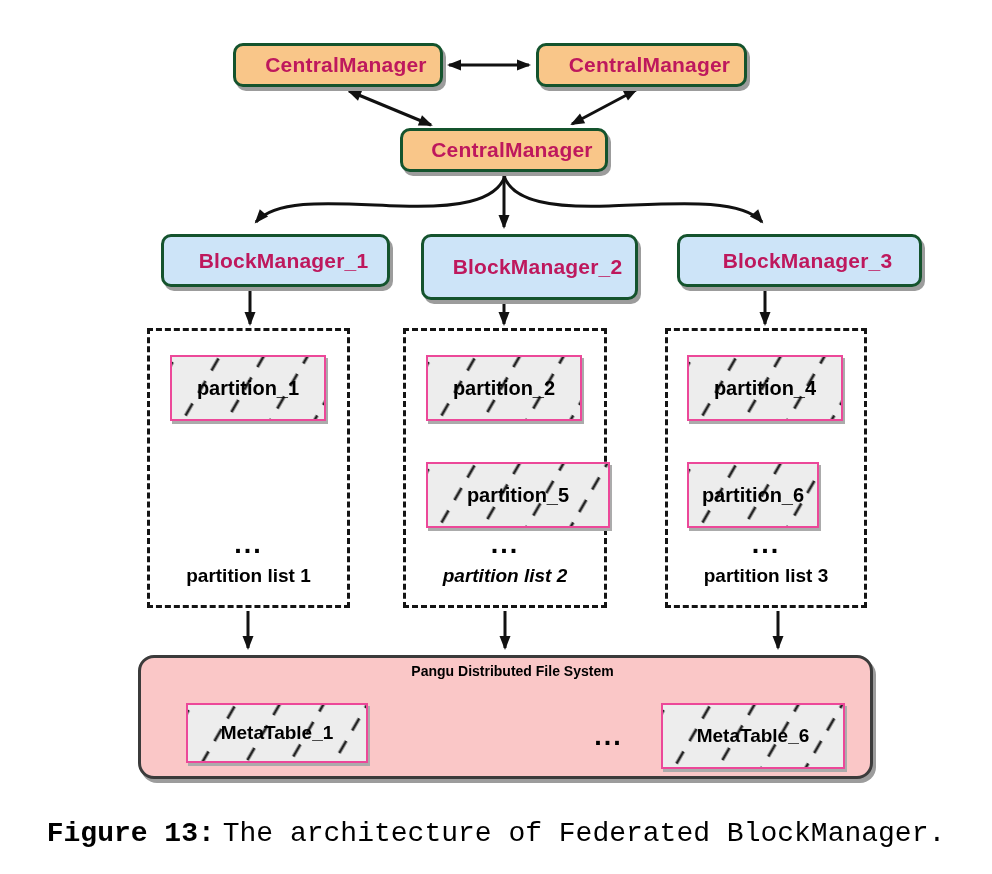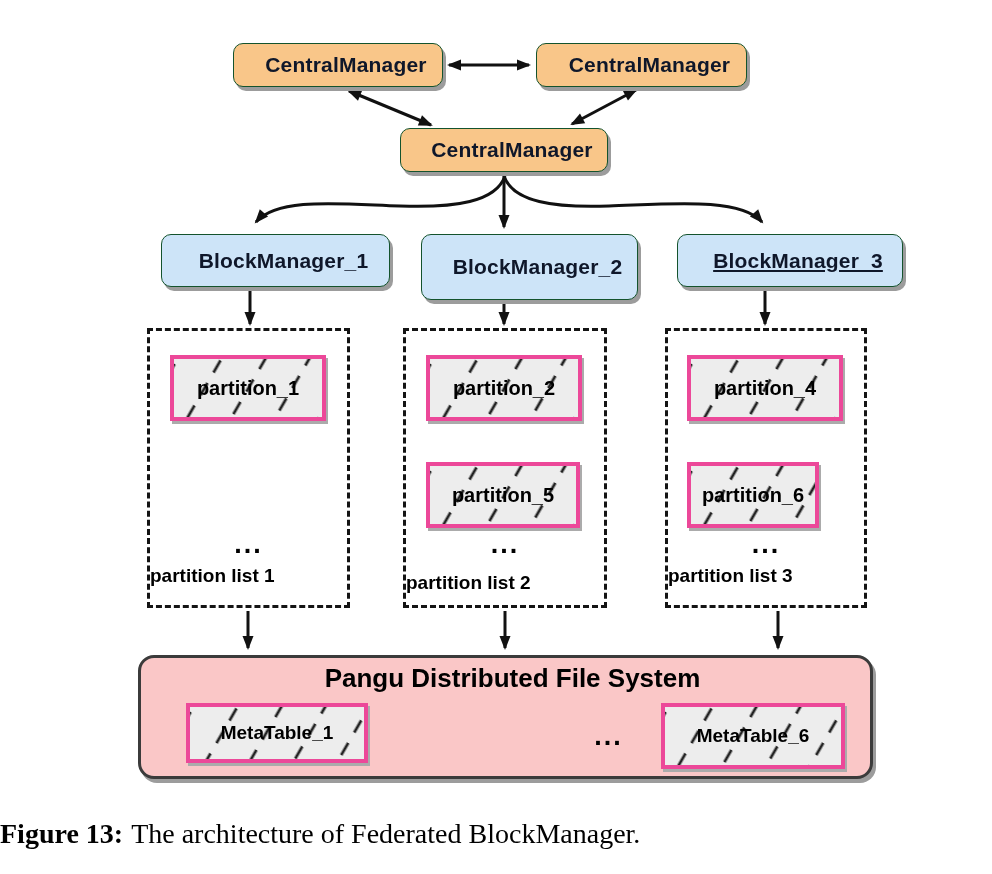--- a/index.html
+++ b/index.html
@@ -1,39 +1,39 @@
 <!DOCTYPE html>
 <html><head>
 <meta charset="utf-8">
 <style>
   html,body{margin:0;padding:0;background:#ffffff;}
   .canvas{position:relative;width:992px;height:874px;background:#ffffff;overflow:hidden;
           font-family:"Liberation Sans",sans-serif;}
   svg.connectors{position:absolute;left:0;top:0;width:992px;height:874px;pointer-events:none;}
-  .node{position:absolute;box-sizing:border-box;border:1px solid #14532d;border-radius:10px;
-        display:flex;align-items:center;justify-content:center;color:#0f172a;
+  .node{position:absolute;box-sizing:border-box;border:3px solid #14532d;border-radius:10px;
+        display:flex;align-items:center;justify-content:center;color:#be185d;
         font-weight:bold;font-size:21px;letter-spacing:0.2px;padding-left:16px;}
   .cm{background:#F9C689;box-shadow:3px 4px 0 #9c9c9c;}
   .bm{background:#CDE4F8;box-shadow:3px 4px 0 #9c9c9c;margin-left:25px;}
   .plist{position:absolute;box-sizing:border-box;border:3px dashed #141414;background:#ffffff;}
-  .hatch-box{position:absolute;box-sizing:border-box;background:#EDEDED;border:4px solid #ec4899;
+  .hatch-box{position:absolute;box-sizing:border-box;background:#EDEDED;border:2px solid #ec4899;
              box-shadow:2px 3px 0 #ababab;overflow:hidden;}
   .hatch-box svg{position:absolute;left:0;top:0;width:100%;height:100%;}
   .hatch-label{position:absolute;left:0;top:0;right:0;bottom:0;display:flex;align-items:center;
                justify-content:center;font-weight:bold;font-size:20px;color:#000;}
   .mt-label{font-size:19px;}
   .ellipsis{position:absolute;text-align:center;font-weight:bold;font-size:27px;color:#000;
             letter-spacing:2px;line-height:20px;}
-  .plist-label{position:absolute;left:0;right:0;font-weight:bold;font-size:19px;color:#000;}
+  .plist-label{position:absolute;left:0;right:0;text-align:center;font-weight:bold;font-size:19px;color:#000;}
   .pangu{position:absolute;box-sizing:border-box;background:#FAC7C7;border:3px solid #3b3b3b;
          border-radius:16px;box-shadow:3px 4px 0 #9c9c9c;}
   .pangu-title{position:absolute;left:0;right:30px;top:5px;text-align:center;font-weight:bold;
-               font-size:26px;color:#000;padding-left:44px;}
-  .caption{position:absolute;left:0;top:818px;width:992px;
-           font-family:Liberation Serif, serif;font-size:28px;color:#000;}
+               font-size:14px;color:#000;padding-left:44px;}
+  .caption{position:absolute;left:0;top:818px;width:992px;text-align:center;
+           font-family:Liberation Mono, monospace;font-size:28px;color:#000;}
   .caption .cap-prefix{font-weight:bold;}
   .caption .cap-text{margin-left:8px;}
 </style>
 </head>
 <body>
 
 <div class="canvas">
 
   <svg width="0" height="0" style="position:absolute" aria-hidden="true">
     <defs>
@@ -74,21 +74,21 @@
   <div class="node cm" style="left:400px;top:128px;width:208px;height:44px;">
     <span>CentralManager</span>
   </div>
 
   <div class="node bm" style="left:136px;top:234px;width:229px;height:53px;">
     <span>BlockManager_1</span>
   </div>
   <div class="node bm" style="left:396px;top:234px;width:217px;height:66px;">
     <span>BlockManager_2</span>
   </div>
-  <div class="node bm" style="left:652px;top:234px;width:226px;height:53px;text-decoration:underline;">
+  <div class="node bm" style="left:652px;top:234px;width:245px;height:53px;">
     <span>BlockManager_3</span>
   </div>
 
   <div class="plist" style="left:147px;top:328px;width:203px;height:280px;">
     <div class="hatch-box" style="left:20px;top:24px;width:156px;height:66px;">
       <svg preserveAspectRatio="none">
           <rect width="100%" height="100%" fill="url(#hatchPat)"></rect>
         </svg>
       <span class="hatch-label">partition_1</span>
     </div>
@@ -96,28 +96,28 @@
     <div class="plist-label" style="top:234px;">partition list 1</div>
   </div>
 
   <div class="plist" style="left:403px;top:328px;width:204px;height:280px;">
     <div class="hatch-box" style="left:20px;top:24px;width:156px;height:66px;">
       <svg preserveAspectRatio="none">
           <rect width="100%" height="100%" fill="url(#hatchPat)"></rect>
         </svg>
       <span class="hatch-label">partition_2</span>
     </div>
-    <div class="hatch-box" style="left:20px;top:131px;width:154px;height:66px;">
+    <div class="hatch-box" style="left:20px;top:131px;width:184px;height:66px;">
       <svg preserveAspectRatio="none">
           <rect width="100%" height="100%" fill="url(#hatchPat)"></rect>
         </svg>
       <span class="hatch-label">partition_5</span>
     </div>
     <div class="ellipsis" style="left:0;right:0;top:203px;">...</div>
-    <div class="plist-label" style="top:241px;">partition list 2</div>
+    <div class="plist-label" style="top:234px;font-style:italic;">partition list 2</div>
   </div>
 
   <div class="plist" style="left:665px;top:328px;width:202px;height:280px;text-decoration:underline;">
     <div class="hatch-box" style="left:19px;top:24px;width:156px;height:66px;">
       <svg preserveAspectRatio="none">
           <rect width="100%" height="100%" fill="url(#hatchPat)"></rect>
         </svg>
       <span class="hatch-label">partition_4</span>
     </div>
     <div class="hatch-box" style="left:19px;top:131px;width:132px;height:66px;">

